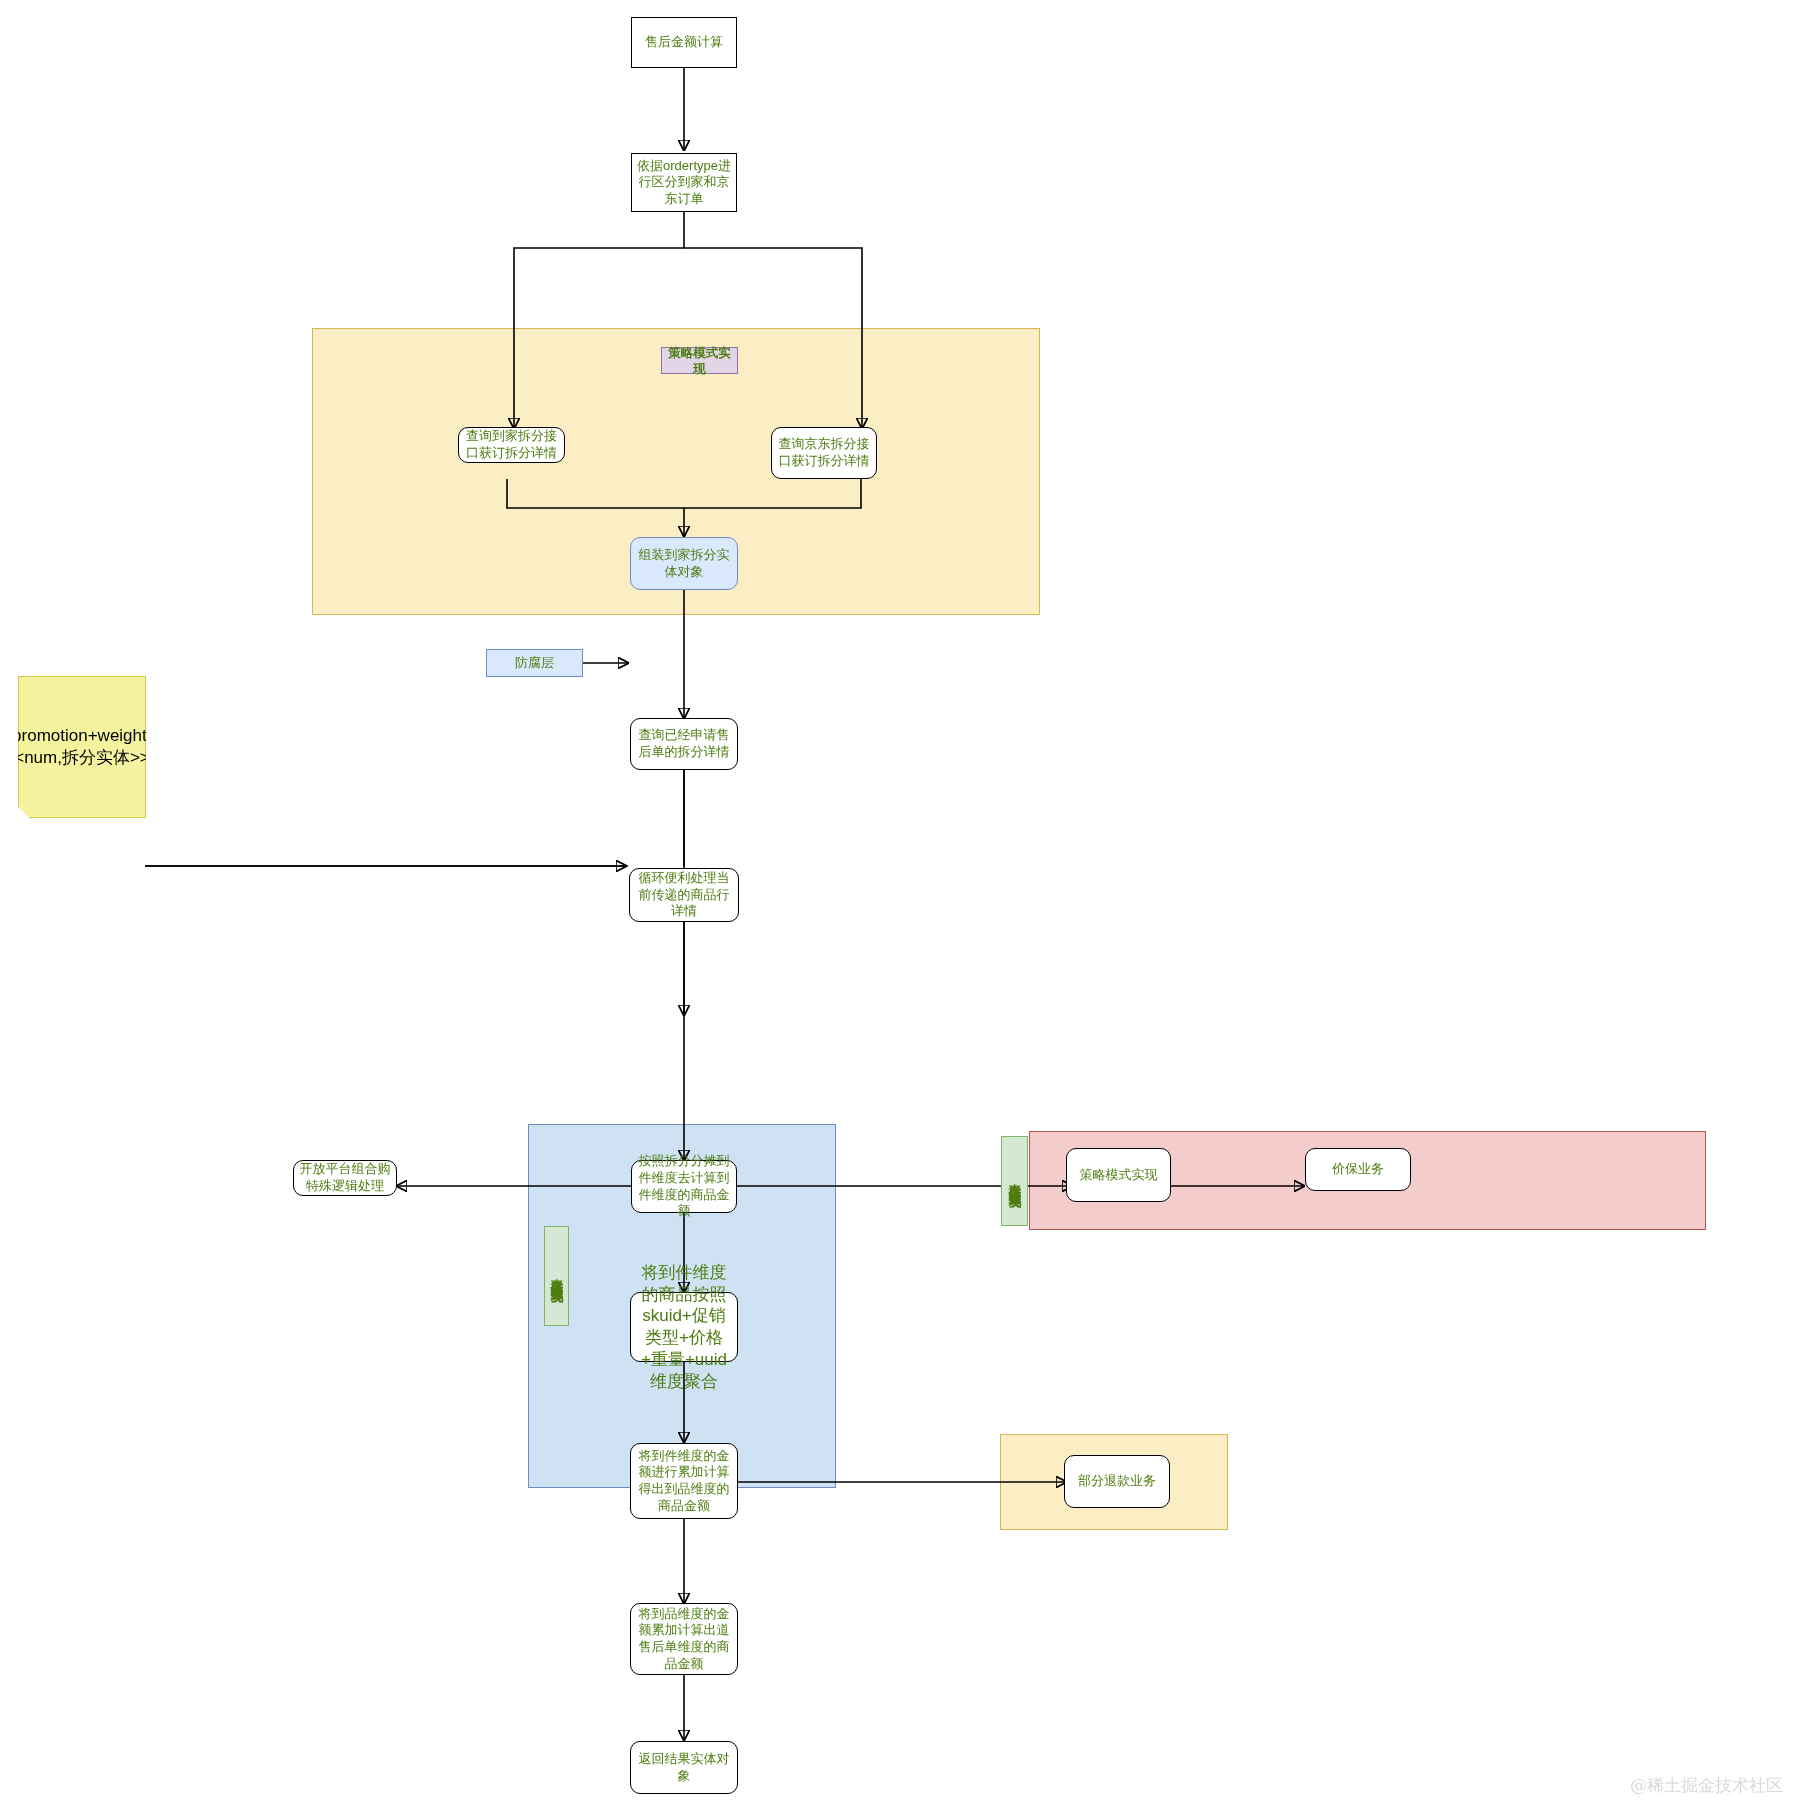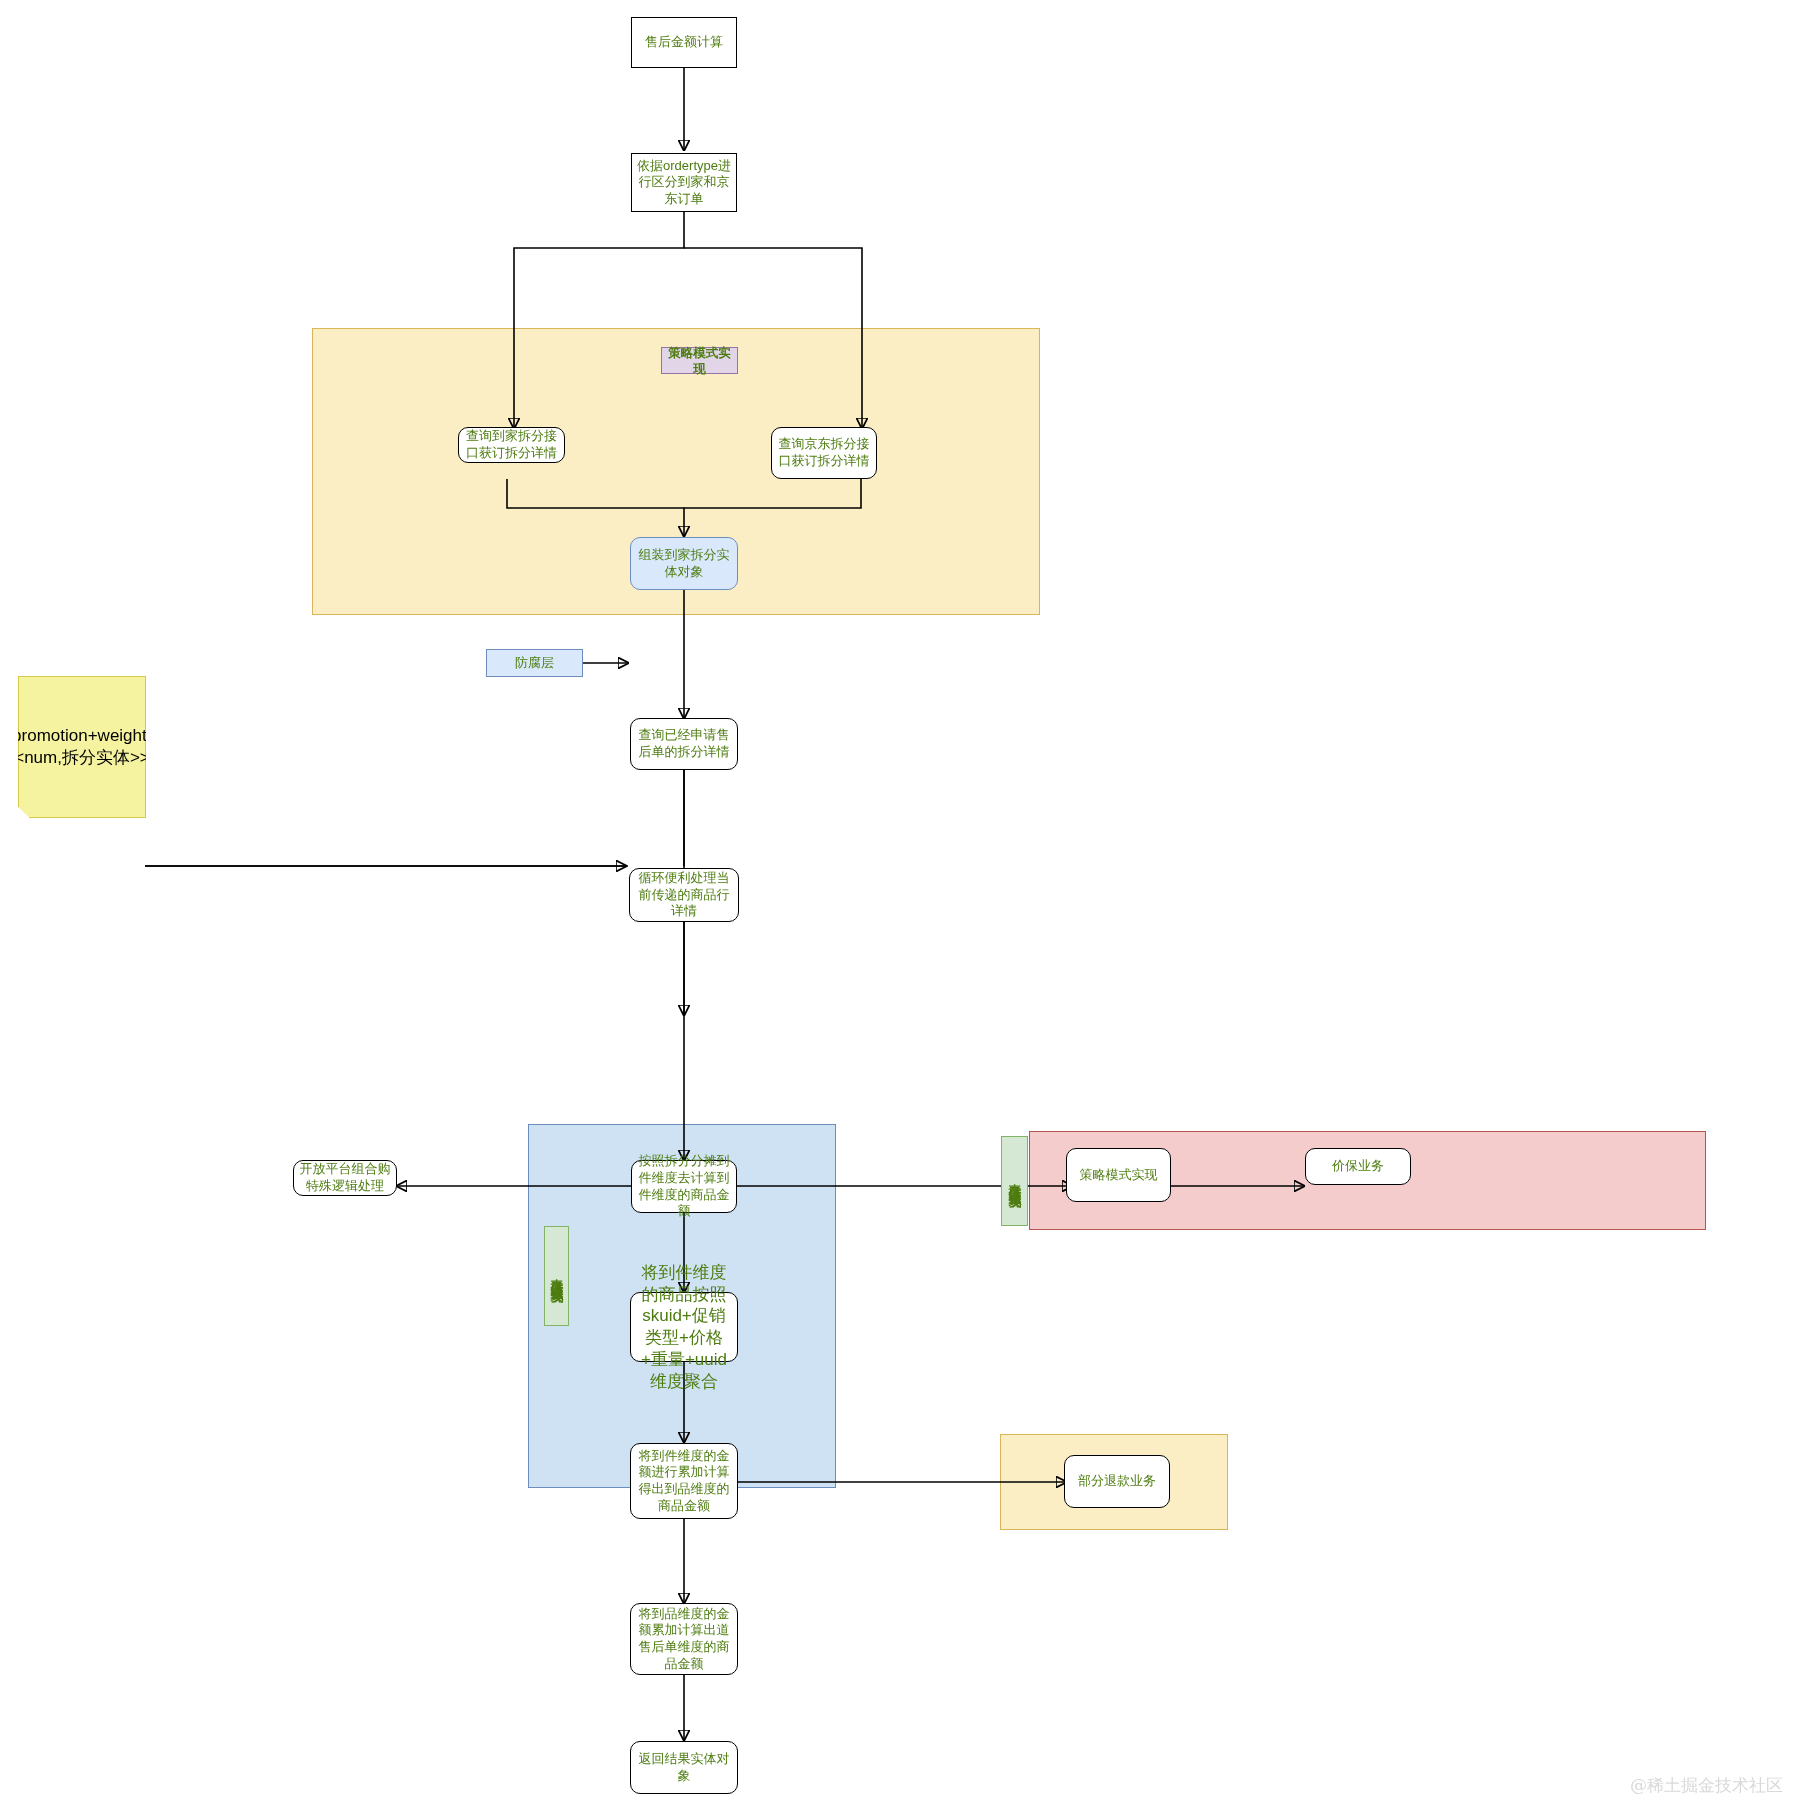--- a/index.html
+++ b/index.html
@@ -240,21 +240,21 @@
   </div>
 
   <div class="node rounded" style="left:630px; top:1741px; width:108px; height:53px;">
     <span>返回结果实体对象</span>
   </div>
 
   <div class="node rounded" style="left:1066px; top:1148px; width:105px; height:54px;">
     <span>策略模式实现</span>
   </div>
 
-  <div class="node rounded" style="left:1305px; top:1148px; width:106px; height:37px;">
+  <div class="node rounded" style="left:1305px; top:1148px; width:106px; height:43px;">
     <span>价保业务</span>
   </div>
 
   <div class="node rounded" style="left:1064px; top:1455px; width:106px; height:53px;">
     <span>部分退款业务</span>
   </div>
 
   <div class="sticky" style="left:18px; top:676px; width:128px; height:142px;">
     <span>&lt;sku+promotion+weight+price, &lt;num,拆分实体&gt;&gt;</span>
   </div>

